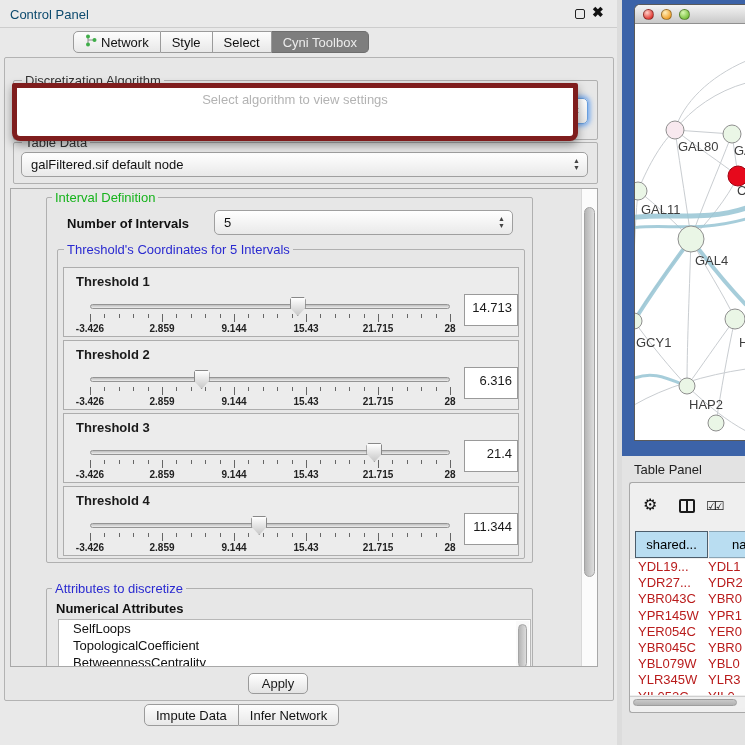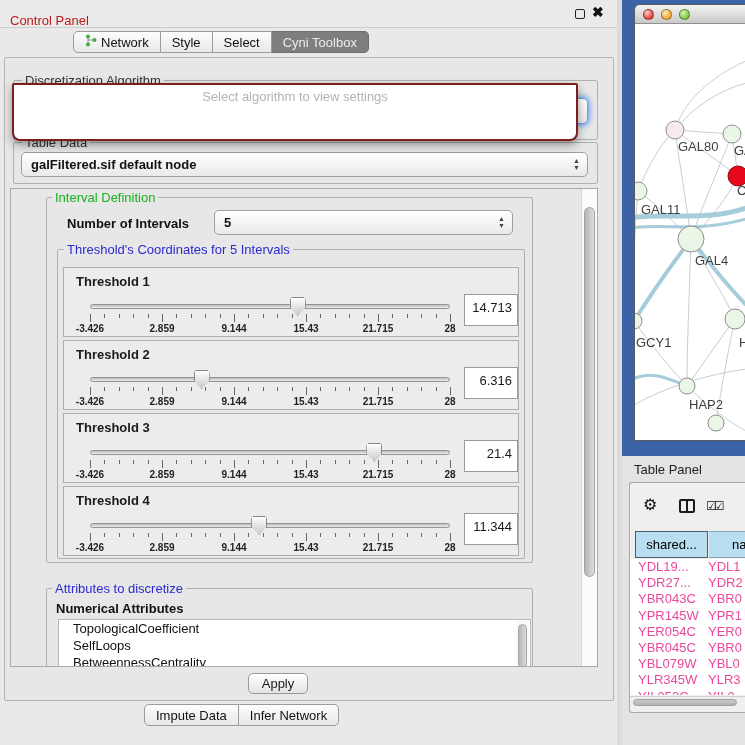--- a/index.html
+++ b/index.html
@@ -3,21 +3,21 @@
 <meta charset="utf-8">
 <style>
   * { margin:0; padding:0; box-sizing:border-box; }
   html,body { width:745px; height:745px; overflow:hidden; background:#e9e9e9;
               font-family:"Liberation Sans", sans-serif; font-size:13px; color:#1a1a1a; }
   #root { position:relative; width:745px; height:745px; background:#e9e9e9; }
   .abs { position:absolute; }
 
   
   .cp-header { left:0; top:0; width:618px; height:28px; background:#eaeaea; border-bottom:1px solid #cdcdcd; }
-  .cp-title { left:10px; top:13px; font-size:13px; color:#b91c1c; }
+  .cp-title { left:10px; top:7px; font-size:13px; color:#0c4a6e; }
   .icon-float { left:575px; top:9px; width:10px; height:10px; border:1.5px solid #222; border-radius:2px; }
   .icon-close { left:592px; top:4px; font-size:14px; font-weight:bold; color:#111; }
 
   .seg-tabs { display:flex; }
   .seg-tab { height:22px; line-height:21px; padding:0 11px; background:linear-gradient(#fdfdfd,#e8e8e8);
              border:1px solid #9b9b9b; border-left:none; font-size:13px; color:#111; white-space:nowrap;
              display:flex; align-items:center; gap:4px; }
   .seg-tab:first-child { border-left:1px solid #9b9b9b; border-radius:5px 0 0 5px; }
   .seg-tab:last-child { border-radius:0 5px 5px 0; }
   .seg-tab.selected { background:#7e7e7e; color:#ececec; border-color:#6e6e6e; }
@@ -27,27 +27,27 @@
   .content-frame { left:4px; top:57px; width:610px; height:644px; background:#e7e7e7;
                    border:1px solid #b3b3b3; border-radius:2px; }
 
   .fieldset { position:absolute; border:1px solid #b0b0b0; border-radius:2px; }
   .legend { position:absolute; background:#e7e7e7; padding:0 3px; font-size:13px; white-space:nowrap; }
   .legend.green { color:#16b31c; }
   .legend.blue  { color:#2a2ad0; }
   .legend.dark  { color:#333; }
 
   .combo { position:absolute; background:linear-gradient(#ffffff,#e9e9e9); border:1px solid #9f9f9f;
-           border-radius:5px; line-height:23px; padding-left:9px; font-size:13px; color:#111;font-weight:bold; }
+           border-radius:5px; line-height:23px; padding-left:9px; font-size:13px; color:#111; }
   .combo .stepper { position:absolute; right:7px; top:4px; display:flex; flex-direction:column;
                     font-size:7px; line-height:7px; color:#444; }
   .combo.glow { box-shadow:0 0 5px 2px rgba(90,155,240,.85); border-color:#6a9fdd; }
 
   
-  .popup { left:12px; top:83px; width:566px; height:58px; background:#fff; border:2px solid #7f1d1d;
+  .popup { left:12px; top:83px; width:566px; height:58px; background:#fff; border:5px solid #7f1d1d;
            border-radius:2px 2px 8px 8px; box-shadow:0 4px 10px rgba(0,0,0,.38); z-index:30; }
   .popup-hint { text-align:center; color:#b3b3b3; font-size:13px; padding-top:4px; }
   .popup-item { padding-left:2px; font-size:13.5px; line-height:17px; color:#000; white-space:nowrap; }
   .popup-item.bold { font-weight:bold; }
 
   
   .scrollpane { left:10px; top:188px; width:588px; height:479px; background:#e7e7e7;
                 border:1px solid #a8a8a8; overflow:hidden; }
   .vsb-track { left:581px; top:189px; width:16px; height:477px; background:#fbfbfb; border-left:1px solid #d8d8d8; }
   .vsb-thumb { left:583.5px; top:207px; width:11px; height:370px; border-radius:6px;
@@ -100,21 +100,21 @@
   .tp-gear { left:643px; top:495px; font-size:16px; color:#111; }
   .tp-colicon { left:679px; top:499px; width:16px; height:14px; border:2px solid #1a1a1a; border-radius:2px; }
   .tp-colicon::after { content:""; position:absolute; left:5px; top:0; width:2px; height:10px; background:#1a1a1a; }
   .tp-checks { left:706px; top:499px; font-size:12px; letter-spacing:-3px; color:#111; }
   .tp-h1 { left:635px; top:531px; width:73px; height:27px; background:#b9ddf1; border:1px solid #4c5d6b;
            text-align:center; line-height:25px; font-size:13px; color:#000; }
   .tp-h2 { left:709px; top:531px; width:36px; height:27px; background:#b9ddf1; border-top:1px solid #8aa5b5;
            border-bottom:1px solid #8aa5b5; line-height:25px; font-size:13px; color:#000;
            overflow:hidden; padding-left:23px; }
   .tp-rows { left:630px; top:559px; width:115px; height:136px; background:#fff; overflow:hidden; }
-  .trow { display:flex; height:16.2px; line-height:16.2px; font-size:13px; color:#ec4899; }
+  .trow { display:flex; height:16.2px; line-height:16.2px; font-size:13px; color:#b91c1c; }
   .trow .c1 { width:72px; padding-left:8px; overflow:hidden; white-space:nowrap; }
   .trow .c2 { width:43px; padding-left:6px; overflow:hidden; white-space:nowrap; }
   .tp-hsb { left:630px; top:696px; width:115px; height:12px; background:#f0f0f0; border-top:1px solid #cfcfcf; }
   .tp-hsb-thumb { position:absolute; left:3px; top:2px; width:104px; height:7px; border-radius:4px;
                   background:linear-gradient(#c9c9c9,#b2b2b2); border:1px solid #9e9e9e; }
 </style>
 </head>
 <body>
 
 <div id="root">
@@ -349,22 +349,22 @@
           </div>
           <div class="val-box">11.344</div>
         </div>
       </div>
 
     <div class="fieldset" style="left:35px;top:399px;width:487px;height:105px;"></div>
     <div class="legend blue" style="left:41px;top:392px;">Attributes to discretize</div>
     <div class="bold-label" style="left:45px;top:412px;">Numerical Attributes</div>
     <div class="attr-list">
       <div id="attr-list">
+          <div class="attr-item">SelfLoops</div>
           <div class="attr-item">TopologicalCoefficient</div>
-          <div class="attr-item">SelfLoops</div>
           <div class="attr-item">BetweennessCentrality</div>
         </div>
       <div class="list-sb">
           <div class="list-sb-thumb"></div>
         </div>
     </div>
   </div>
 
   <div class="abs vsb-track"></div>
   <div class="abs vsb-thumb"></div>

